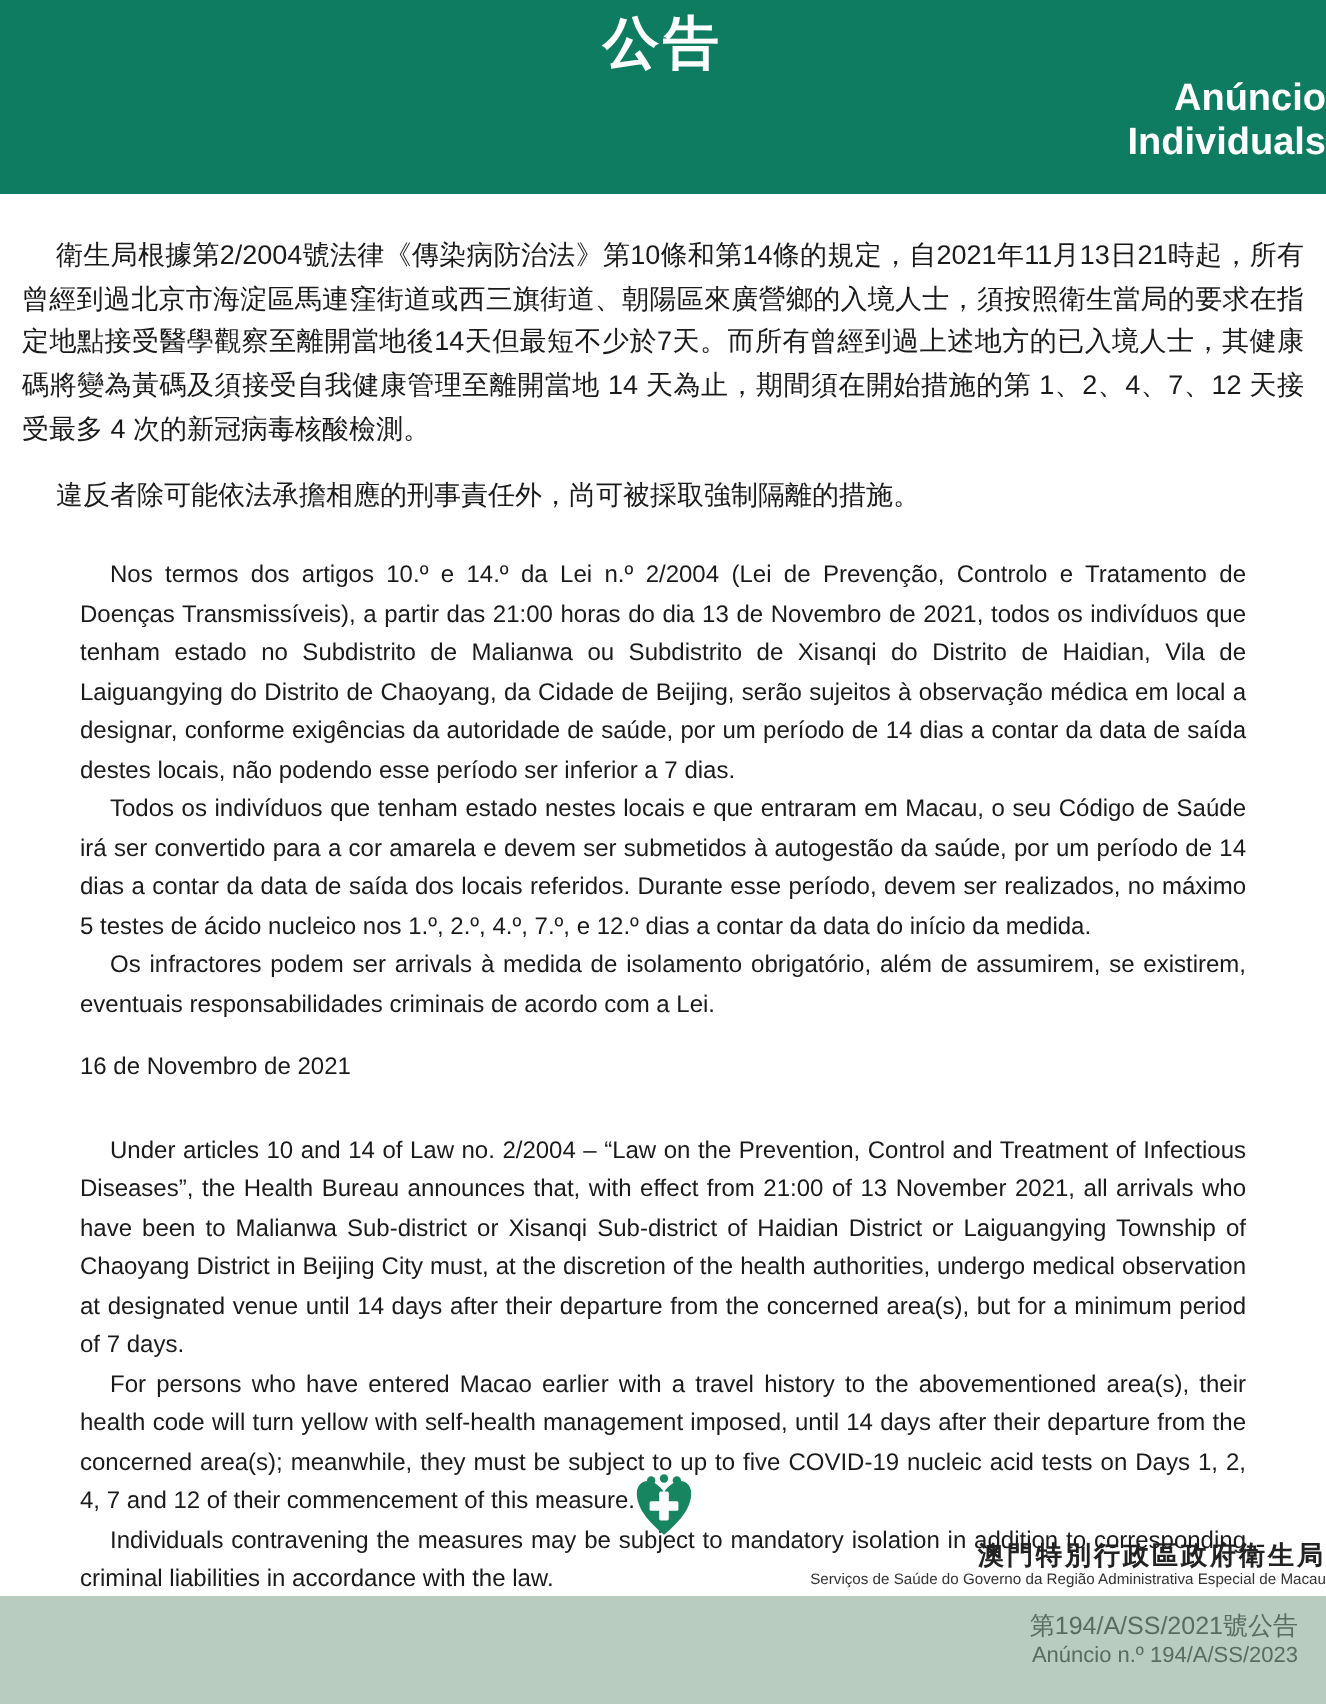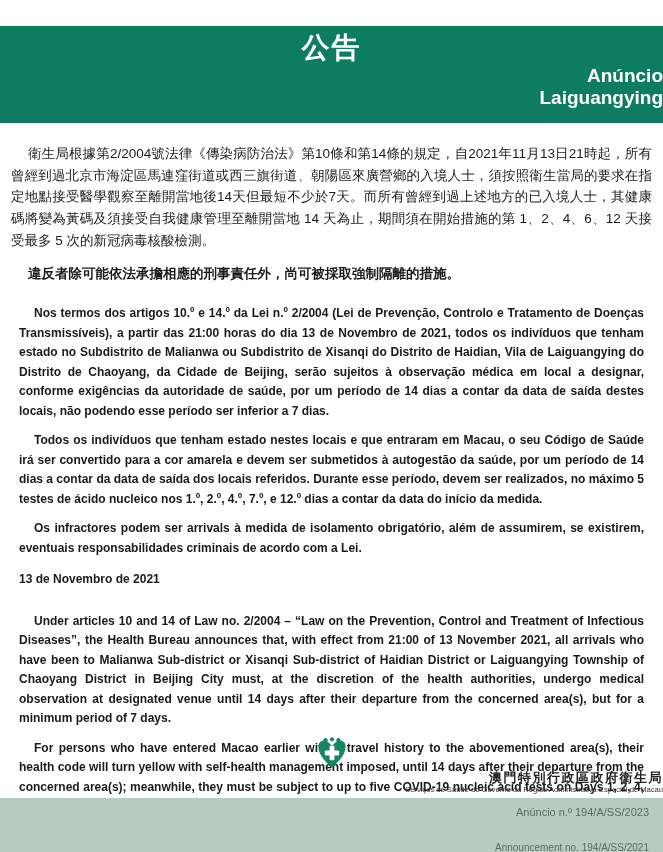--- a/index.html
+++ b/index.html
@@ -10,21 +10,20 @@
   }
   body { position: relative; overflow: hidden; }
 
   
   .header {
     width: 663px; height: 97px;
     background: #0e7c60;
     color: #ffffff;
     text-align: center;
     padding-top: 5px;
-    margin-top: 26px;
   }
   .header .title-zh {
     font-size: 28px; font-weight: bold; line-height: 34px;
     letter-spacing: 2px;
   }
   .header .title-pt,
   .header .title-en {
     font-size: 19px; font-weight: bold; line-height: 22px; text-align: right;
   }
 
@@ -32,31 +31,31 @@
   .content { padding-top: 20px; }
 
   .section-zh { padding: 0 11px; }
   .section-zh p {
     font-size: 13.5px; line-height: 21.7px;
     text-align: justify;
     text-indent: 17px;
     color: #1a1a1a;
   }
   .section-zh .p1 { margin-bottom: 11px; }
-  .section-zh .p2 { margin-bottom: 7px; font-weight: bold; }
+  .section-zh .p2 { margin-bottom: 7px; }
   .section-zh .date { text-indent: 0; margin-bottom: 0; }
 
-  .section-latin { padding: 0 19px; margin-top: 20px; font-weight: bold; }
+  .section-latin { padding: 0 40px; margin-top: 20px; }
   .section-latin p {
     font-size: 12px; line-height: 19.5px;
     text-align: justify;
     text-indent: 15px;
     color: #1a1a1a;
   }
-  .section-latin p + p { margin-top: 10px; }
+  .section-latin p + p { }
   .section-latin .date {
     text-indent: 0; text-align: left; margin-top: 12px;
   }
   .section-en { margin-top: 22px; }
 
   
   .footer {
     position: absolute;
     left: 0; bottom: 54px;
     width: 663px;
@@ -85,35 +84,35 @@
   .bottom-bar .ref-zh { font-size: 12.5px; line-height: 16px; }
   .bottom-bar .ref-pt { font-size: 11px; line-height: 14px; }
   .bottom-bar .ref-en { font-size: 10px; line-height: 14px; margin-top: 22px; }
 </style>
 </head>
 <body>
 
 <div class="header">
   <div class="title-zh">公告</div>
   <div class="title-pt">Anúncio</div>
-  <div class="title-en">Laiguangying</div>
+  <div class="title-en">Individuals</div>
 </div>
 
 <div class="content">
 
   <div class="section-zh">
-    <p class="p1">衛生局根據第2/2004號法律《傳染病防治法》第10條和第14條的規定，自2021年11月13日21時起，所有曾經到過北京市海淀區馬連窪街道或西三旗街道、朝陽區來廣營鄉的入境人士，須按照衛生當局的要求在指定地點接受醫學觀察至離開當地後14天但最短不少於7天。而所有曾經到過上述地方的已入境人士，其健康碼將變為黃碼及須接受自我健康管理至離開當地 14 天為止，期間須在開始措施的第 1、2、4、6、12 天接受最多 5 次的新冠病毒核酸檢測。</p>
+    <p class="p1">衛生局根據第2/2004號法律《傳染病防治法》第10條和第14條的規定，自2021年11月13日21時起，所有曾經到過北京市海淀區馬連窪街道或西三旗街道、朝陽區來廣營鄉的入境人士，須按照衛生當局的要求在指定地點接受醫學觀察至離開當地後14天但最短不少於7天。而所有曾經到過上述地方的已入境人士，其健康碼將變為黃碼及須接受自我健康管理至離開當地 14 天為止，期間須在開始措施的第 1、2、4、7、12 天接受最多 4 次的新冠病毒核酸檢測。</p>
     <p class="p2">違反者除可能依法承擔相應的刑事責任外，尚可被採取強制隔離的措施。</p>
   </div>
 
   <div class="section-latin section-pt">
     <p>Nos termos dos artigos 10.º e 14.º da Lei n.º 2/2004 (Lei de Prevenção, Controlo e Tratamento de Doenças Transmissíveis), a partir das 21:00 horas do dia 13 de Novembro de 2021, todos os indivíduos que tenham estado no Subdistrito de Malianwa ou Subdistrito de Xisanqi do Distrito de Haidian, Vila de Laiguangying do Distrito de Chaoyang, da Cidade de Beijing, serão sujeitos à observação médica em local a designar, conforme exigências da autoridade de saúde, por um período de 14 dias a contar da data de saída destes locais, não podendo esse período ser inferior a 7 dias.</p>
     <p>Todos os indivíduos que tenham estado nestes locais e que entraram em Macau, o seu Código de Saúde irá ser convertido para a cor amarela e devem ser submetidos à autogestão da saúde, por um período de 14 dias a contar da data de saída dos locais referidos. Durante esse período, devem ser realizados, no máximo 5 testes de ácido nucleico nos 1.º, 2.º, 4.º, 7.º, e 12.º dias a contar da data do início da medida.</p>
     <p>Os infractores podem ser arrivals à medida de isolamento obrigatório, além de assumirem, se existirem, eventuais responsabilidades criminais de acordo com a Lei.</p>
-    <p class="date">13 de Novembro de 2021</p>
+    <p class="date">16 de Novembro de 2021</p>
   </div>
 
   <div class="section-latin section-en">
     <p>Under articles 10 and 14 of Law no. 2/2004 – “Law on the Prevention, Control and Treatment of Infectious Diseases”, the Health Bureau announces that, with effect from 21:00 of 13 November 2021, all arrivals who have been to Malianwa Sub-district or Xisanqi Sub-district of Haidian District or Laiguangying Township of Chaoyang District in Beijing City must, at the discretion of the health authorities, undergo medical observation at designated venue until 14 days after their departure from the concerned area(s), but for a minimum period of 7 days.</p>
     <p>For persons who have entered Macao earlier with a travel history to the abovementioned area(s), their health code will turn yellow with self-health management imposed, until 14 days after their departure from the concerned area(s); meanwhile, they must be subject to up to five COVID-19 nucleic acid tests on Days 1, 2, 4, 7 and 12 of their commencement of this measure.</p>
     <p>Individuals contravening the measures may be subject to mandatory isolation in addition to corresponding criminal liabilities in accordance with the law.</p>
 
   </div>
 
 </div>
@@ -125,15 +124,16 @@
     <circle cx="28" cy="4" r="2.6" fill="#17855f"></circle>
     <path d="M20 38 C 8 28, 3 20, 3 12 C 3 5.5, 9 2.5, 14 5.5 C 17 7.5, 19 9.5, 20 11.5 C 21 9.5, 23 7.5, 26 5.5 C 31 2.5, 37 5.5, 37 12 C 37 20, 32 28, 20 38 Z" fill="#17855f"></path>
     <rect x="17" y="11" width="6" height="18" rx="1" fill="#ffffff"></rect>
     <rect x="11" y="17" width="18" height="6" rx="1" fill="#ffffff"></rect>
   </svg>
   <div class="org-zh">澳門特別行政區政府衛生局</div>
   <div class="org-pt">Serviços de Saúde do Governo da Região Administrativa Especial de Macau</div>
 </div>
 
 <div class="bottom-bar">
+  <div class="ref-zh">第194/A/SS/2021號公告</div>
   <div class="ref-pt">Anúncio n.º 194/A/SS/2023</div>
   <div class="ref-en">Announcement no. 194/A/SS/2021</div>
 </div>
 
 </body></html>

